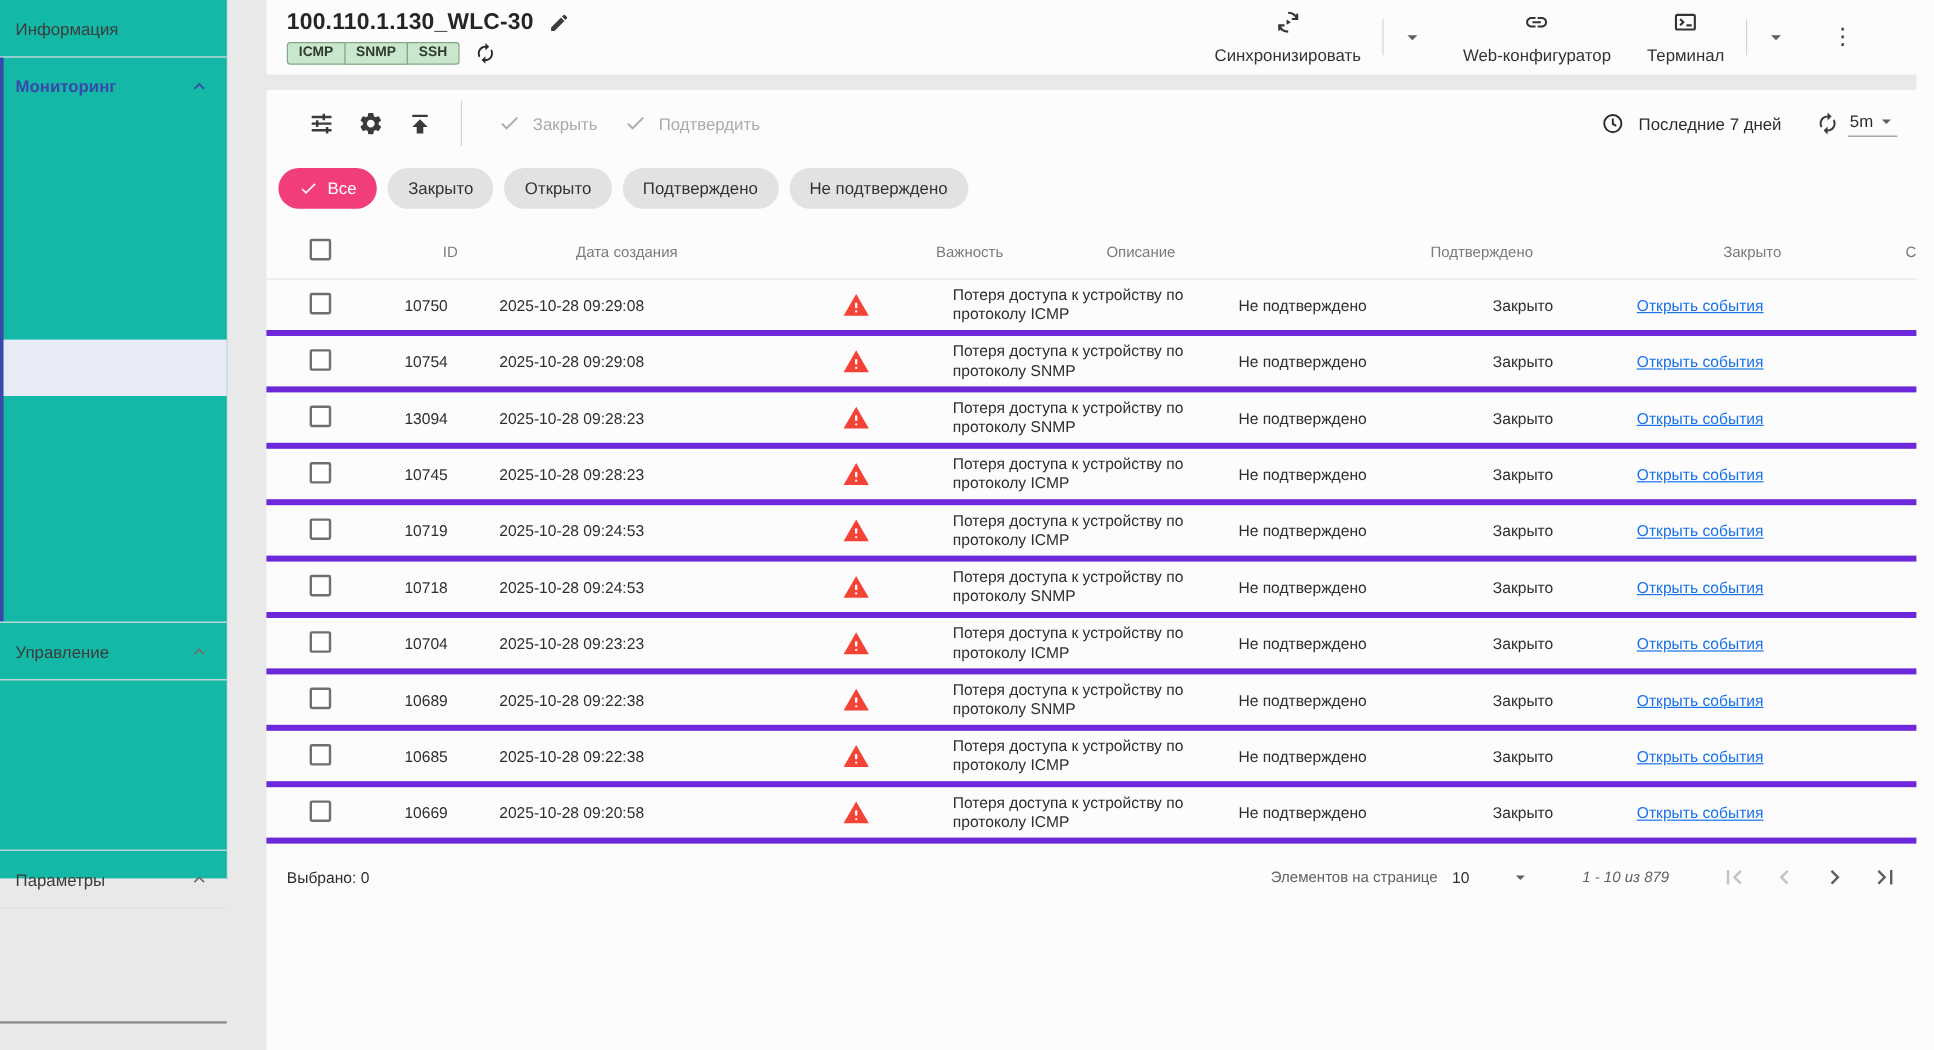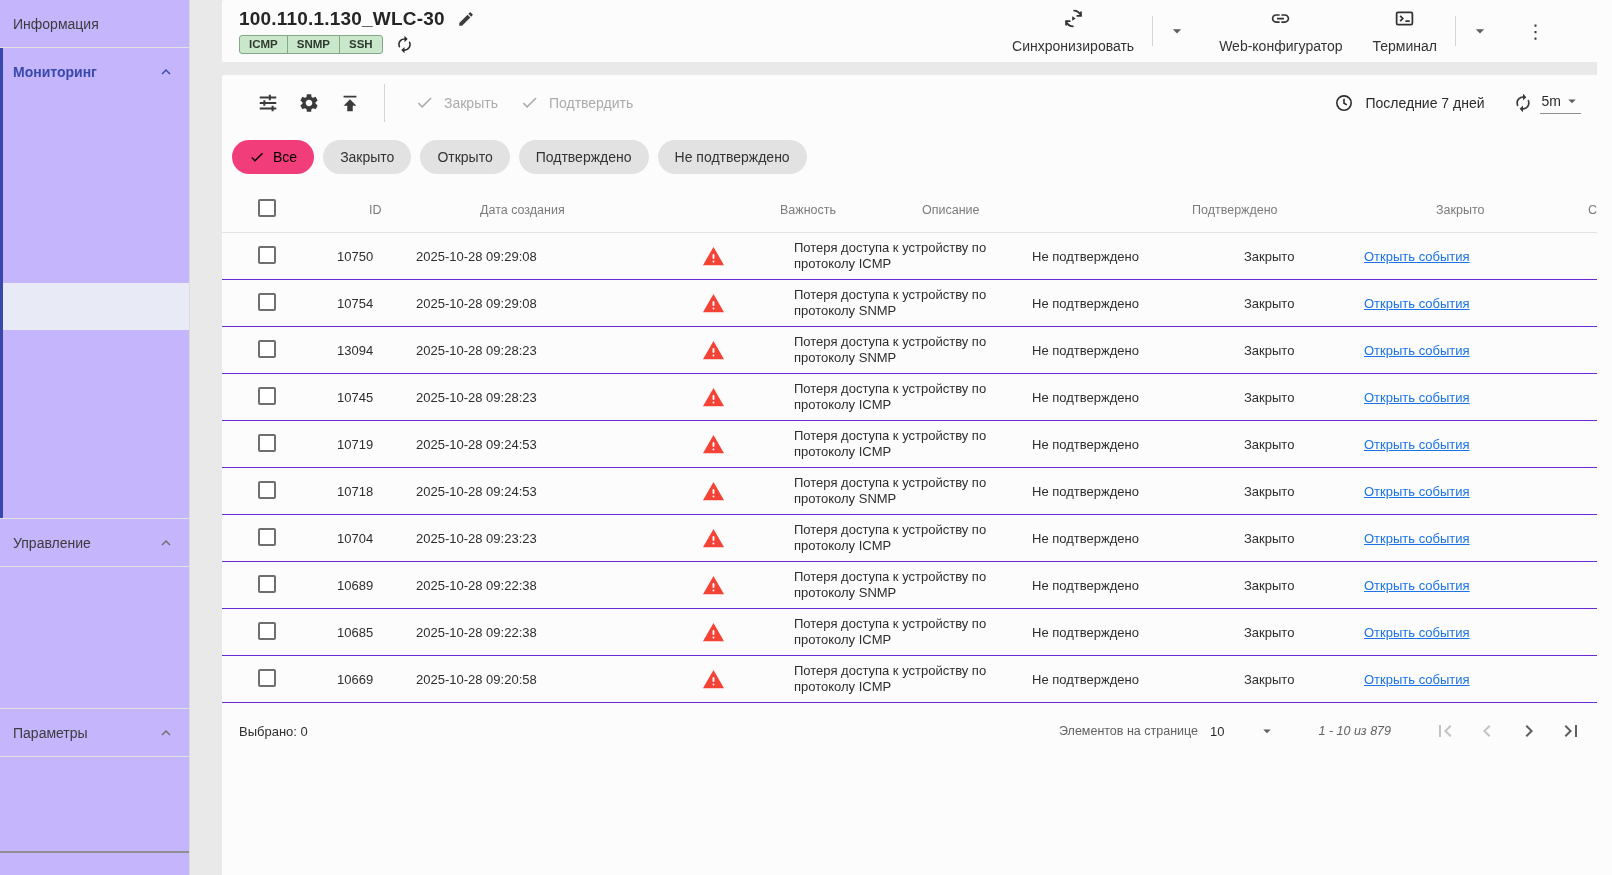--- a/index.html
+++ b/index.html
@@ -8,22 +8,22 @@
     font-family: "Liberation Sans", "DejaVu Sans", sans-serif;
     background:#e9e9e9;
     position:relative;
     overflow:hidden;
     color:#2e2e2e;
   }
   svg { display:block; }
 
   
   .sidebar {
-    position:absolute; left:0; top:0; width:190px; height:875px;
-    background:#c4b5fd; border-right:1px solid #dcdcdc;
+    position:absolute; left:0; top:0; width:190px; height:732px;
+    background:#14b8a6; border-right:1px solid #dcdcdc;
   }
   .side-item, .side-header {
     height:47px; display:flex; align-items:center;
     font-size:14px; color:#3c3c3c; cursor:pointer;
   }
   .side-item { padding-left:22px; }
   .side-header { padding:0 14px 0 13px; justify-content:space-between; }
   .side-top { padding-left:13px; }
   .side-divider { height:1px; background:#e2e2e2; }
   .side-divider.dark { height:2px; background:#8f8f8f; }
@@ -85,31 +85,31 @@
   .interval-select { display:flex; align-items:center; gap:2px; border-bottom:1px solid #8f8f8f; padding:0 0 3px 2px; cursor:pointer; font-size:14px; color:#2b2b2b; }
 
   
   .chips { display:flex; align-items:center; gap:9px; padding:10px 0 0 10px; }
   .chip {
     height:34px; border-radius:17px; border:none; cursor:pointer;
     background:#e2e2e2; color:#333; font-size:14px; padding:0 17px;
     display:flex; align-items:center; gap:8px; font-family:inherit;
   }
   .chip .chip-check { display:none; }
-  .chip.active { background:#f23d7b; color:#000000;text-align:right; }
+  .chip.active { background:#f23d7b; color:#ffffff;text-align:right; }
   .chip.active .chip-check { display:block; }
 
   
   .thead, .trow {
     display:grid;
     grid-template-columns:79px 79px 268px 110px 238px 212px 120px 1fr;
     padding-left:36px; align-items:center;
   }
   .thead { height:46px; margin-top:13px; border-bottom:1px solid #e3e3e3; color:#7b7b7b; font-size:12.5px;gap:32px; }
-  .trow  { height:47px; border-bottom:1px solid #6d28d9; font-size:13px; color:#2e2e2e; }
+  .trow  { height:47px; border-bottom:5px solid #6d28d9; font-size:13px; color:#2e2e2e; }
   .checkbox {
     width:18px; height:18px; border:2px solid #6f6f6f; border-radius:2px;
     display:inline-block; cursor:pointer; background:#fff;
   }
   .c-sev { padding-left:18px; }
   .c-desc { padding-right:28px; line-height:1.25; }
   .link { color:#1a73e8; text-decoration:underline; font-size:13px; cursor:pointer; }
 
   
   .tfoot { display:flex; align-items:center; height:56px; padding:0 26px 0 17px; font-size:13px; }

